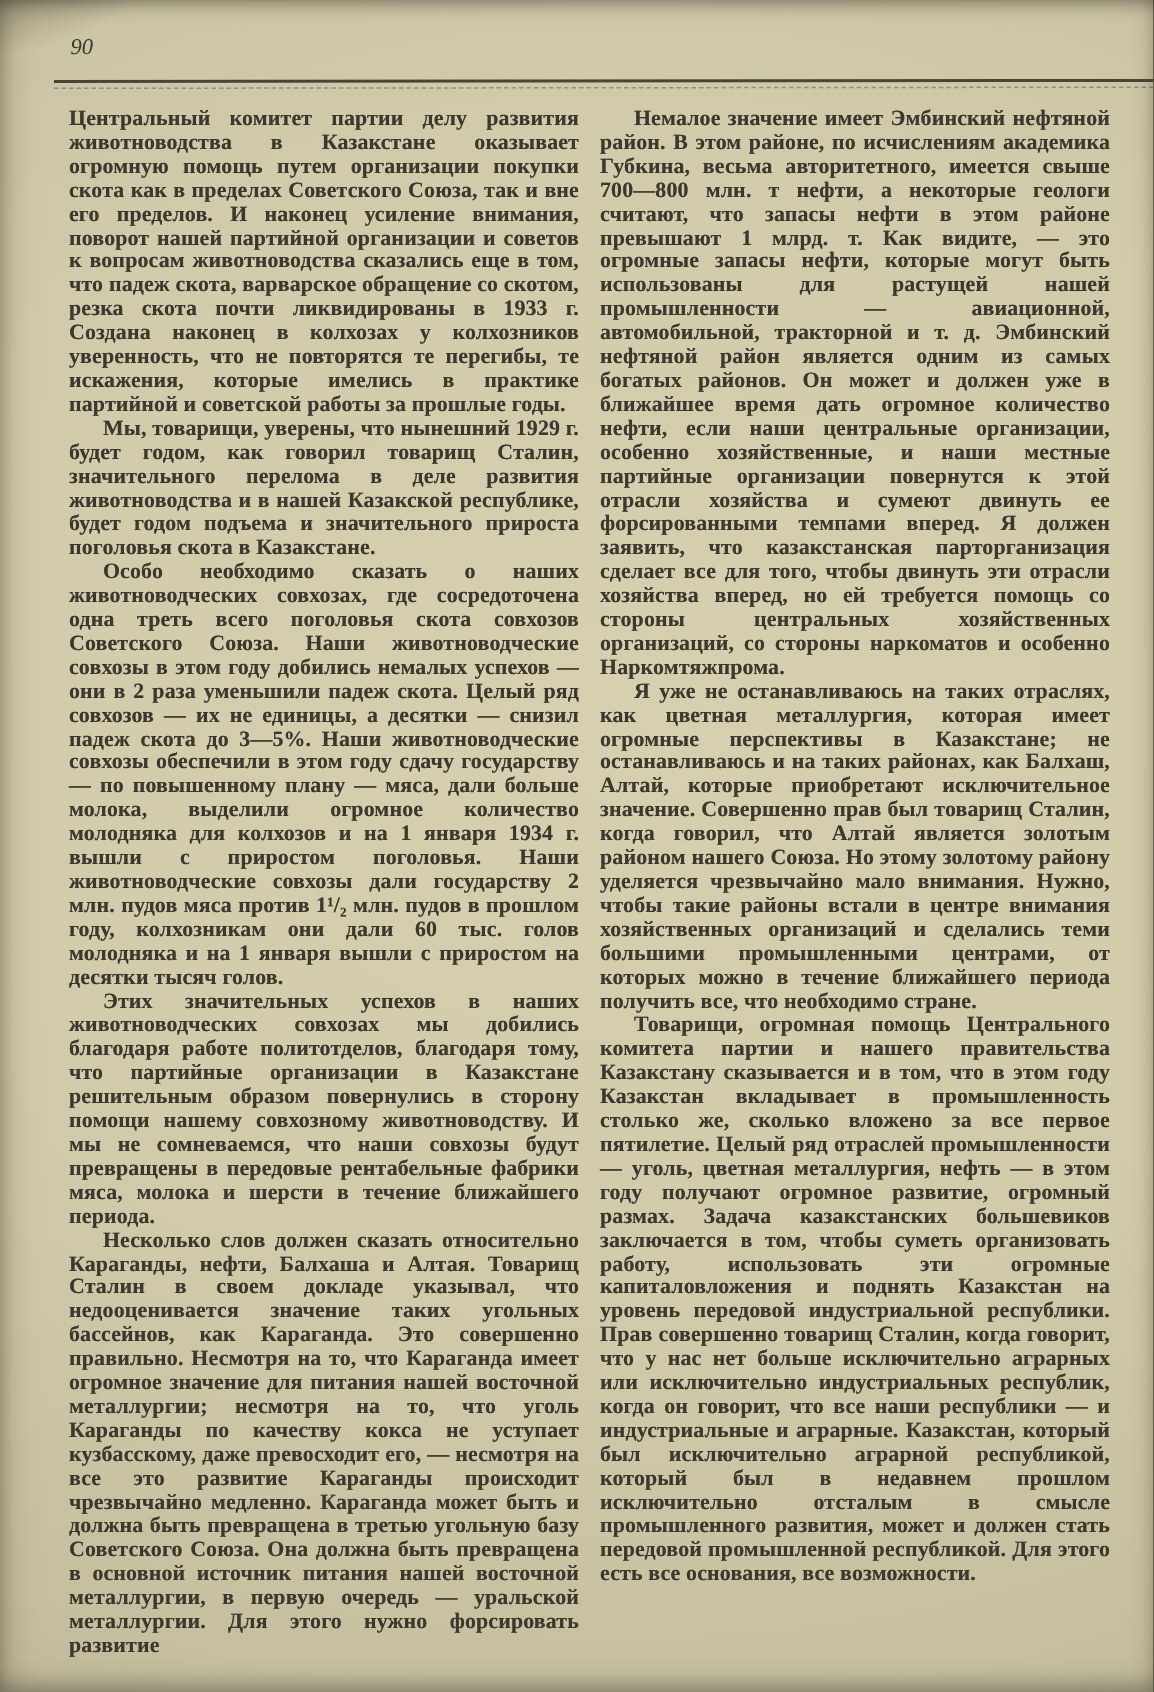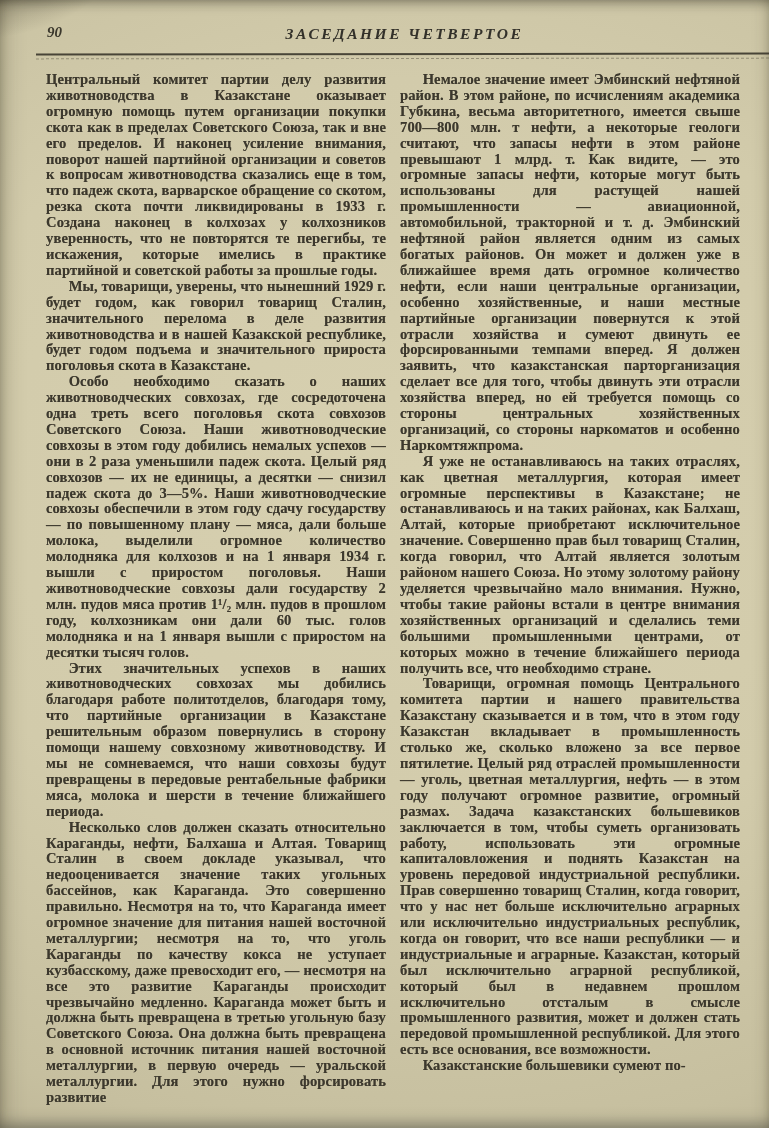--- a/index.html
+++ b/index.html
@@ -15,21 +15,21 @@
       radial-gradient(ellipse 980px 760px at 54% 42%, #d7d0b0 0%, #d2cbab 52%, #c6bf9f 88%, #bdb596 100%);
     box-shadow:
       inset 0 10px 14px -10px rgba(25,22,12,0.55),
       inset 0 -14px 14px -9px rgba(80,80,70,0.50),
       inset 16px 0 24px -18px rgba(60,54,32,0.55),
       inset -12px 0 18px -14px rgba(60,54,32,0.35);
   }
   .header{position:relative;padding-top:25px;height:24px;}
   .page-num{
     position:absolute;left:47px;top:24px;
-    font-style:italic;font-weight:bold;font-size:15px;color:#3a372c;
+    font-style:italic;font-weight:normal;font-size:15px;color:#3a372c;
   }
   .running-title{
     text-align:center;margin:0 110px 0 150px;
     font-style:italic;font-weight:bold;font-size:15.5px;
     letter-spacing:2.5px;color:#33312a;white-space:nowrap;
   }
   .rule{
     margin:4px 0 0 36px;height:3px;
     border-top:2px solid rgba(54,51,40,0.88);
     border-bottom:1px dashed rgba(54,51,40,0.38);
@@ -47,34 +47,32 @@
   .col p{margin:0;text-indent:1.55em;}
   .col p.cont{text-indent:0;}
 </style>
 </head>
 <body>
 
 <div class="page">
 
   <div class="header">
     <span class="page-num">90</span>
-    <div class="running-title">ЗАСЕДАНИЕ ЧЕТВЕРТОЕ</div>
   </div>
 
   <div class="rule"></div>
 
   <div class="columns">
     <div class="col">
       <p class="cont">Центральный комитет партии делу развития животноводства в Казакстане оказывает огромную помощь путем организации покупки скота как в пределах Советского Союза, так и вне его пределов. И наконец усиление внимания, поворот нашей партийной организации и советов к вопросам животноводства сказались еще в том, что падеж скота, варварское обращение со скотом, резка скота почти ликвидированы в 1933 г. Создана наконец в колхозах у колхозников уверенность, что не повторятся те перегибы, те искажения, которые имелись в практике партийной и советской работы за прошлые годы.</p>
       <p>Мы, товарищи, уверены, что нынешний 1929 г. будет годом, как говорил товарищ Сталин, значительного перелома в деле развития животноводства и в нашей Казакской республике, будет годом подъема и значительного прироста поголовья скота в Казакстане.</p>
       <p>Особо необходимо сказать о наших животноводческих совхозах, где сосредоточена одна треть всего поголовья скота совхозов Советского Союза. Наши животноводческие совхозы в этом году добились немалых успехов — они в 2 раза уменьшили падеж скота. Целый ряд совхозов — их не единицы, а десятки — снизил падеж скота до 3—5%. Наши животноводческие совхозы обеспечили в этом году сдачу государству — по повышенному плану — мяса, дали больше молока, выделили огромное количество молодняка для колхозов и на 1 января 1934 г. вышли с приростом поголовья. Наши животноводческие совхозы дали государству 2 млн. пудов мяса против 1¹/₂ млн. пудов в прошлом году, колхозникам они дали 60 тыс. голов молодняка и на 1 января вышли с приростом на десятки тысяч голов.</p>
       <p>Этих значительных успехов в наших животноводческих совхозах мы добились благодаря работе политотделов, благодаря тому, что партийные организации в Казакстане решительным образом повернулись в сторону помощи нашему совхозному животноводству. И мы не сомневаемся, что наши совхозы будут превращены в передовые рентабельные фабрики мяса, молока и шерсти в течение ближайшего периода.</p>
       <p>Несколько слов должен сказать относительно Караганды, нефти, Балхаша и Алтая. Товарищ Сталин в своем докладе указывал, что недооценивается значение таких угольных бассейнов, как Караганда. Это совершенно правильно. Несмотря на то, что Караганда имеет огромное значение для питания нашей восточной металлургии; несмотря на то, что уголь Караганды по качеству кокса не уступает кузбасскому, даже превосходит его, — несмотря на все это развитие Караганды происходит чрезвычайно медленно. Караганда может быть и должна быть превращена в третью угольную базу Советского Союза. Она должна быть превращена в основной источник питания нашей восточной металлургии, в первую очередь — уральской металлургии. Для этого нужно форсировать развитие</p>
     </div>
     <div class="col">
       <p>Немалое значение имеет Эмбинский нефтяной район. В этом районе, по исчислениям академика Губкина, весьма авторитетного, имеется свыше 700—800 млн. т нефти, а некоторые геологи считают, что запасы нефти в этом районе превышают 1 млрд. т. Как видите, — это огромные запасы нефти, которые могут быть использованы для растущей нашей промышленности — авиационной, автомобильной, тракторной и т. д. Эмбинский нефтяной район является одним из самых богатых районов. Он может и должен уже в ближайшее время дать огромное количество нефти, если наши центральные организации, особенно хозяйственные, и наши местные партийные организации повернутся к этой отрасли хозяйства и сумеют двинуть ее форсированными темпами вперед. Я должен заявить, что казакстанская парторганизация сделает все для того, чтобы двинуть эти отрасли хозяйства вперед, но ей требуется помощь со стороны центральных хозяйственных организаций, со стороны наркоматов и особенно Наркомтяжпрома.</p>
       <p>Я уже не останавливаюсь на таких отраслях, как цветная металлургия, которая имеет огромные перспективы в Казакстане; не останавливаюсь и на таких районах, как Балхаш, Алтай, которые приобретают исключительное значение. Совершенно прав был товарищ Сталин, когда говорил, что Алтай является золотым районом нашего Союза. Но этому золотому району уделяется чрезвычайно мало внимания. Нужно, чтобы такие районы встали в центре внимания хозяйственных организаций и сделались теми большими промышленными центрами, от которых можно в течение ближайшего периода получить все, что необходимо стране.</p>
       <p>Товарищи, огромная помощь Центрального комитета партии и нашего правительства Казакстану сказывается и в том, что в этом году Казакстан вкладывает в промышленность столько же, сколько вложено за все первое пятилетие. Целый ряд отраслей промышленности — уголь, цветная металлургия, нефть — в этом году получают огромное развитие, огромный размах. Задача казакстанских большевиков заключается в том, чтобы суметь организовать работу, использовать эти огромные капиталовложения и поднять Казакстан на уровень передовой индустриальной республики. Прав совершенно товарищ Сталин, когда говорит, что у нас нет больше исключительно аграрных или исключительно индустриальных республик, когда он говорит, что все наши республики — и индустриальные и аграрные. Казакстан, который был исключительно аграрной республикой, который был в недавнем прошлом исключительно отсталым в смысле промышленного развития, может и должен стать передовой промышленной республикой. Для этого есть все основания, все возможности.</p>
-      <p>Казакстанские большевики сумеют по-</p>
     </div>
   </div>
 
 </div>
 
 </body></html>

